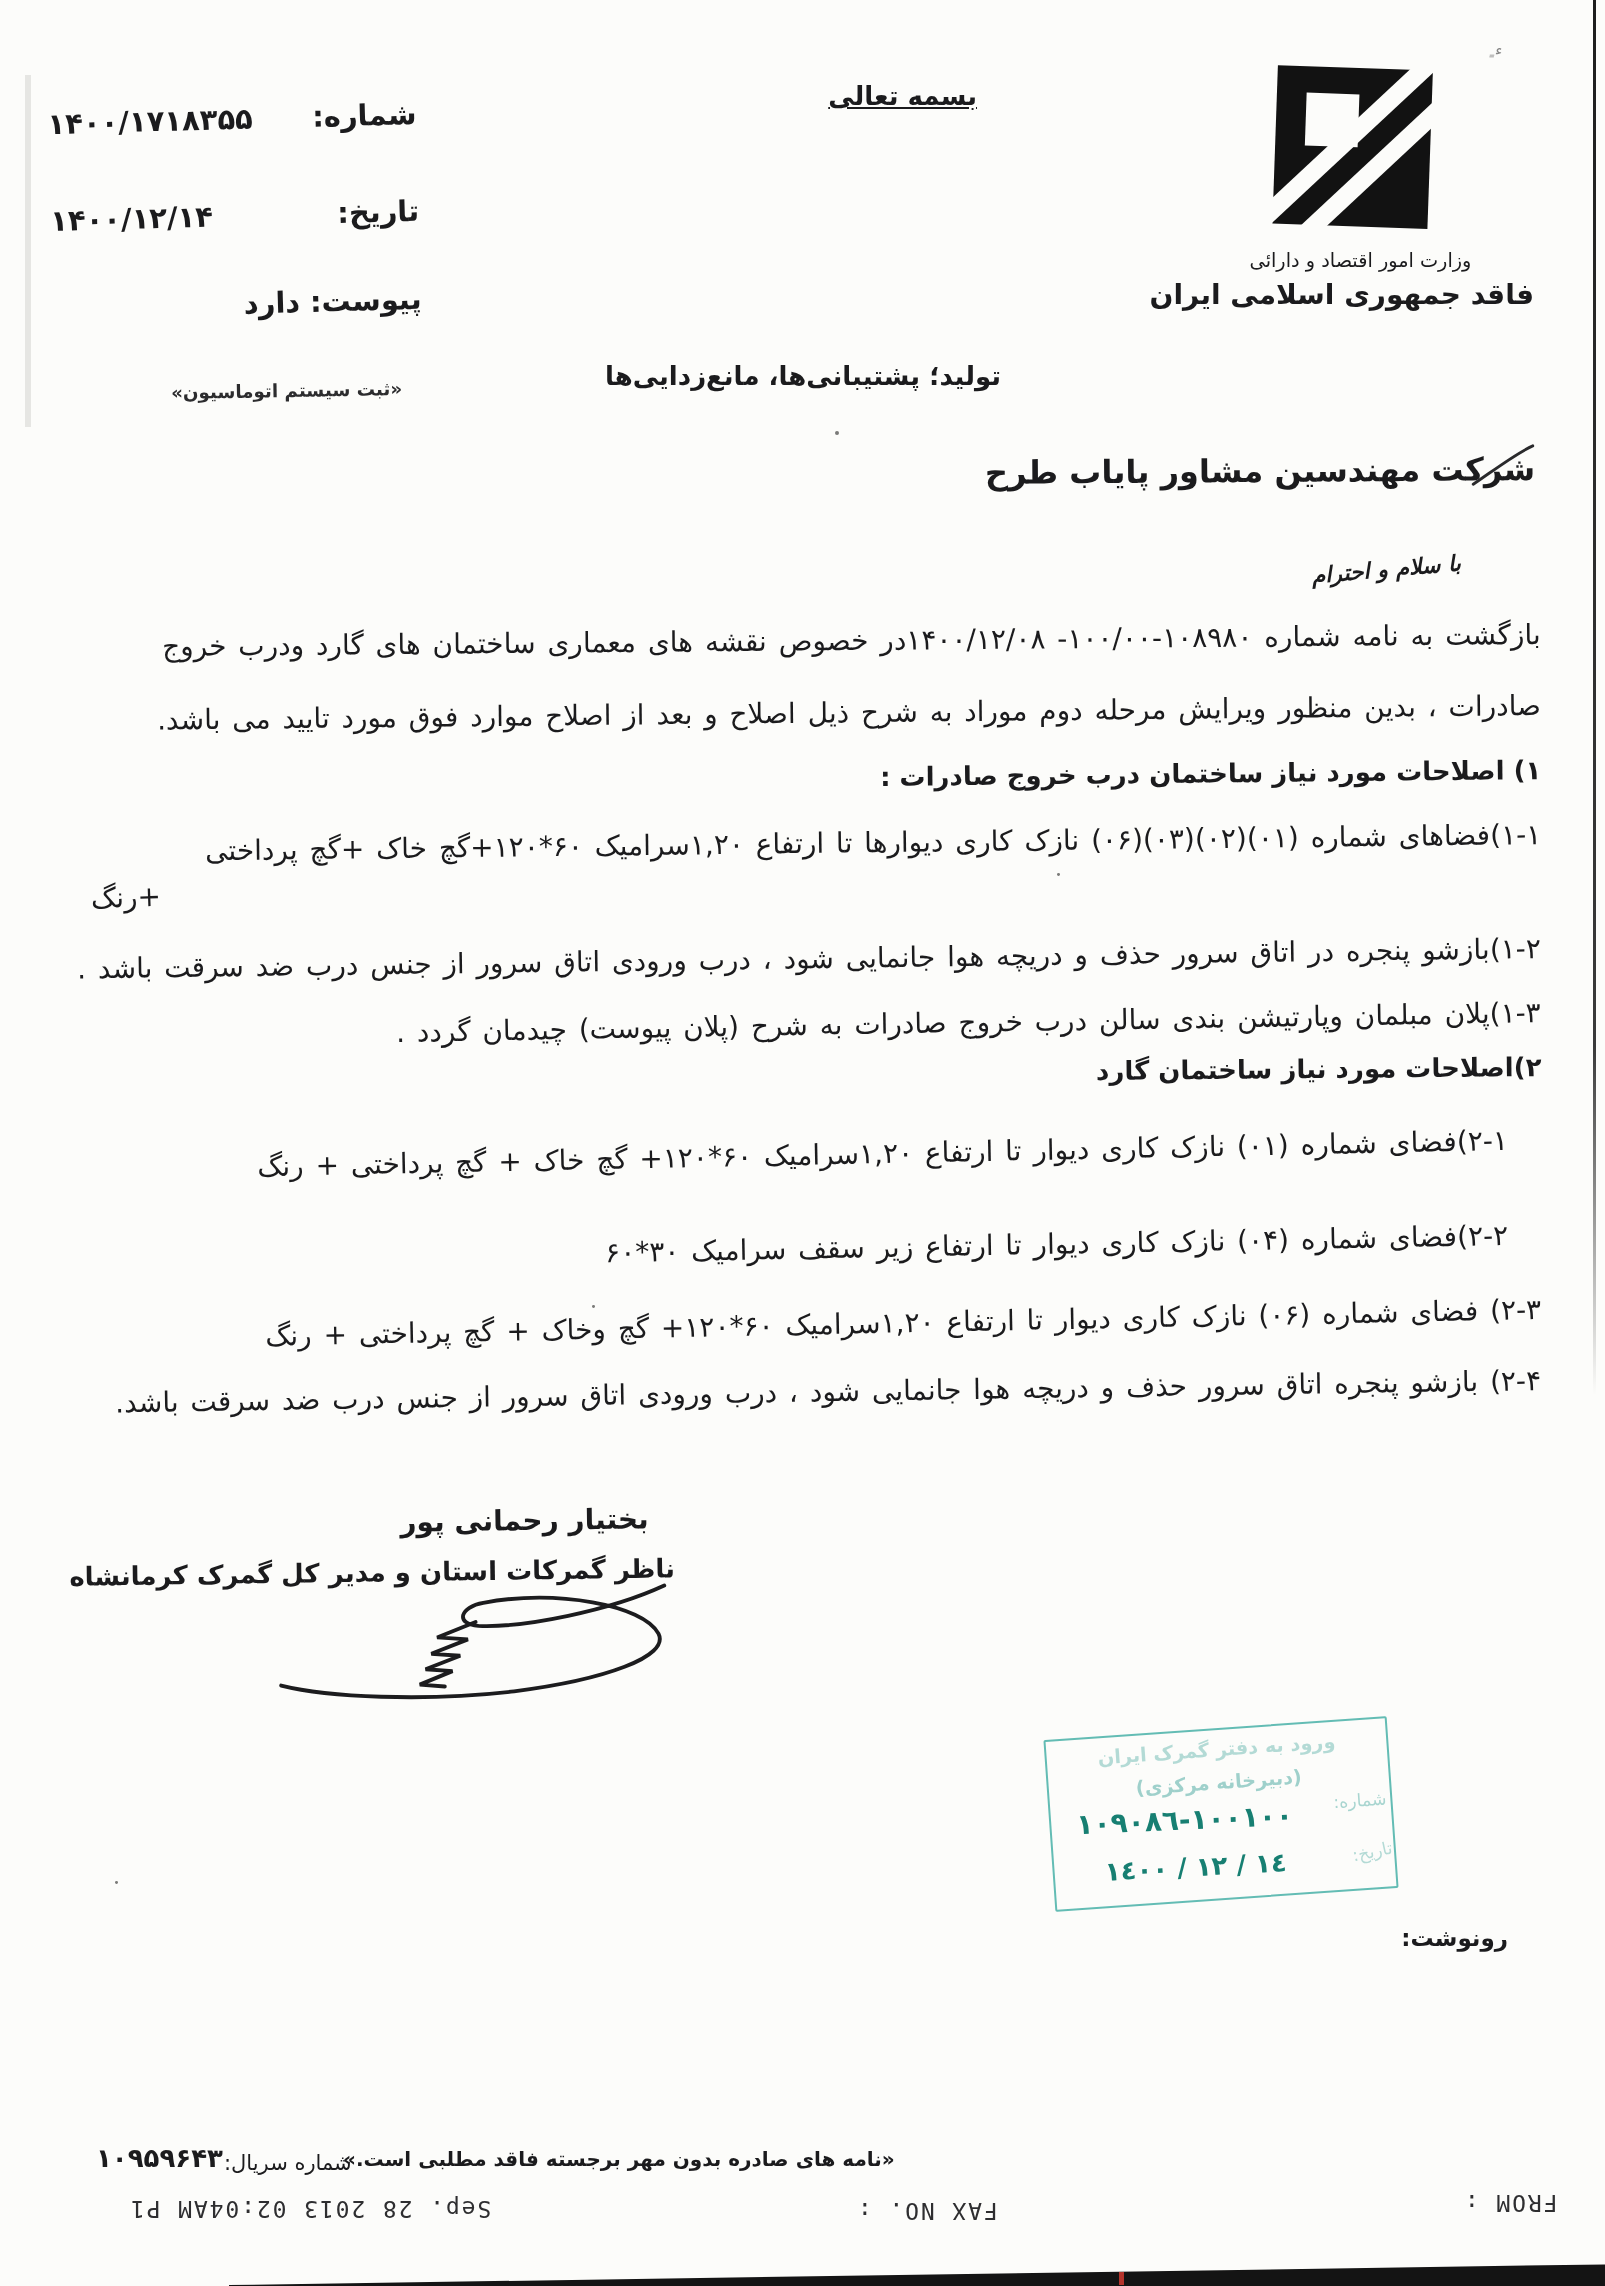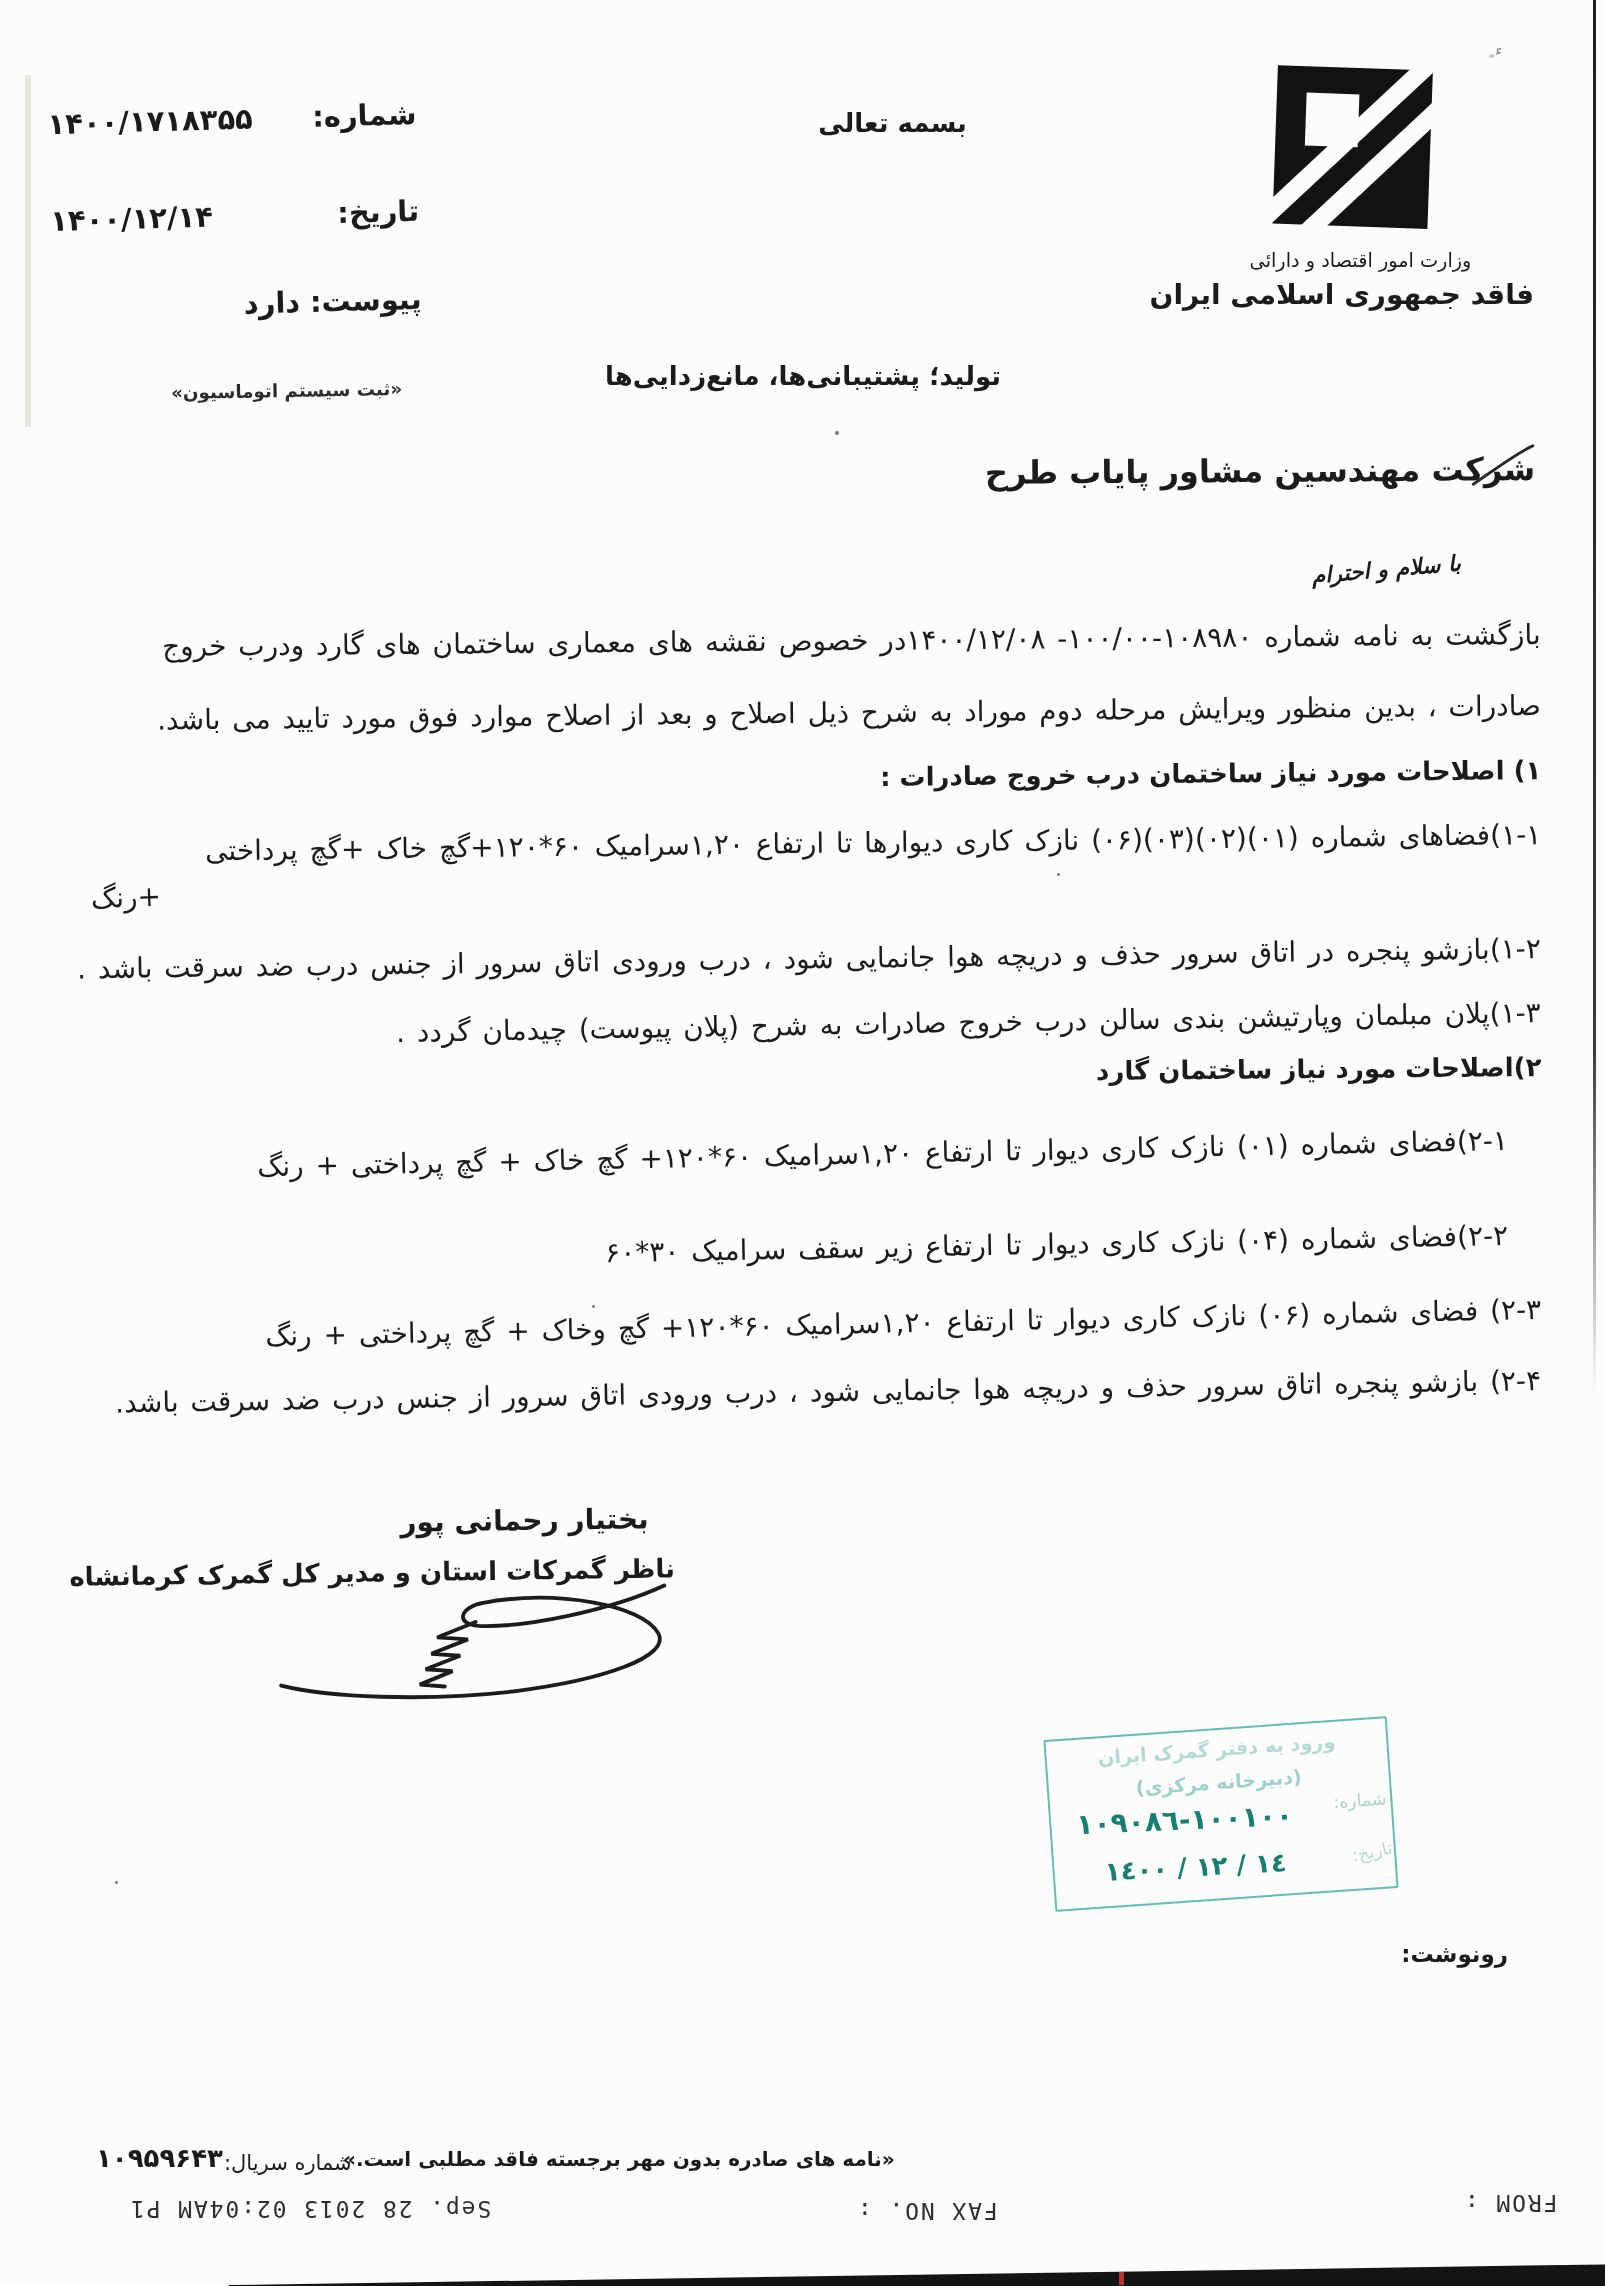--- a/index.html
+++ b/index.html
@@ -9,21 +9,21 @@
     font-family:"DejaVu Sans",sans-serif;direction:rtl;
   }
   .abs{position:absolute;white-space:nowrap;}
   
   .hdr-left{left:48px;top:102px;width:369px;transform:rotate(-1.6deg);}
   .hdr-row{position:absolute;width:369px;display:flex;justify-content:space-between;
     font-weight:bold;font-size:29px;}
   .hdr-row .lbl{font-weight:bold;}
   .hdr-row3{position:absolute;width:369px;display:flex;gap:9.7px;font-weight:bold;font-size:29px;}
   .automation{left:172px;top:380px;font-size:18.3px;font-weight:bold;color:#2c2c2e;transform:rotate(-1deg);}
-  .bismillah{left:809px;top:108px;width:169px;text-align:center;font-weight:bold;font-size:26px;}
+  .bismillah{left:809px;top:81px;width:169px;font-weight:bold;font-size:26px;text-decoration:underline;}
   .logo-wrap{left:1253px;top:48px;width:198px;height:198px;}
   .ministry{left:1200px;top:249px;width:323px;text-align:center;font-weight:normal;font-size:19.3px;}
   .org{left:1183px;top:278px;width:352px;text-align:center;font-weight:bold;font-size:28px;}
   .slogan{left:611px;top:361px;width:391px;text-align:center;font-weight:bold;font-size:26px;}
   
   .recipient{right:70px;top:452px;font-weight:bold;font-size:32px;transform:rotate(-.4deg);}
   .salutation{left:1332px;top:556px;width:130px;font-size:22px;font-weight:bold;font-style:italic;
     transform:rotate(-5deg);letter-spacing:-1px;}
   .bline{font-size:28px;transform-origin:right center;word-spacing:2.9px;}
   .sec{font-weight:bold;font-size:26px;transform-origin:right center;}
@@ -48,21 +48,21 @@
     border-radius:1.9px;transform:rotate(-4deg);color:#2f9d93;}
   .stamp .s1{position:absolute;top:7.7px;left:0;width:100%;text-align:center;font-size:19.3px;font-weight:bold;opacity:.35;}
   .stamp .s2{position:absolute;top:41px;left:0;width:100%;text-align:center;font-size:19.3px;font-weight:bold;opacity:.45;}
   .stamp .slbl1{position:absolute;top:70px;right:3.9px;font-size:17.4px;opacity:.4;}
   .stamp .slbl2{position:absolute;top:122px;right:1.9px;font-size:17.4px;opacity:.35;transform:rotate(-8deg);}
   .stamp .hnum{position:absolute;top:71px;left:25px;font-size:28px;font-weight:bold;color:#177f72;
     letter-spacing:2.9px;transform:rotate(1.5deg);}
   .stamp .hdate{position:absolute;top:120px;left:50px;font-size:26px;font-weight:bold;color:#177f72;
     letter-spacing:4.8px;transform:rotate(1deg);}
   
-  .copy-label{right:97px;top:1925px;font-weight:bold;font-size:23px;margin-top:16px;}
+  .copy-label{right:97px;top:1925px;font-weight:bold;font-size:23px;}
   .copy-line{right:97px;top:1975px;font-weight:bold;font-size:25px;}
   .f-note{left:344px;top:2147px;font-weight:bold;font-size:20px;}
   .f-serial-lbl{left:225px;top:2151px;font-weight:normal;font-size:21px;}
   .f-serial{left:97px;top:2143px;font-weight:bold;font-size:26px;}
   .fax{font-family:"DejaVu Sans Mono",monospace;font-size:23px;color:#2e2e30;transform:rotate(180deg);
     letter-spacing:1.9px;direction:ltr;}
   .fax-ts{left:130px;top:2196px;}
   .fax-no{left:857px;top:2198px;}
   .fax-from{left:1464px;top:2190px;}
   

